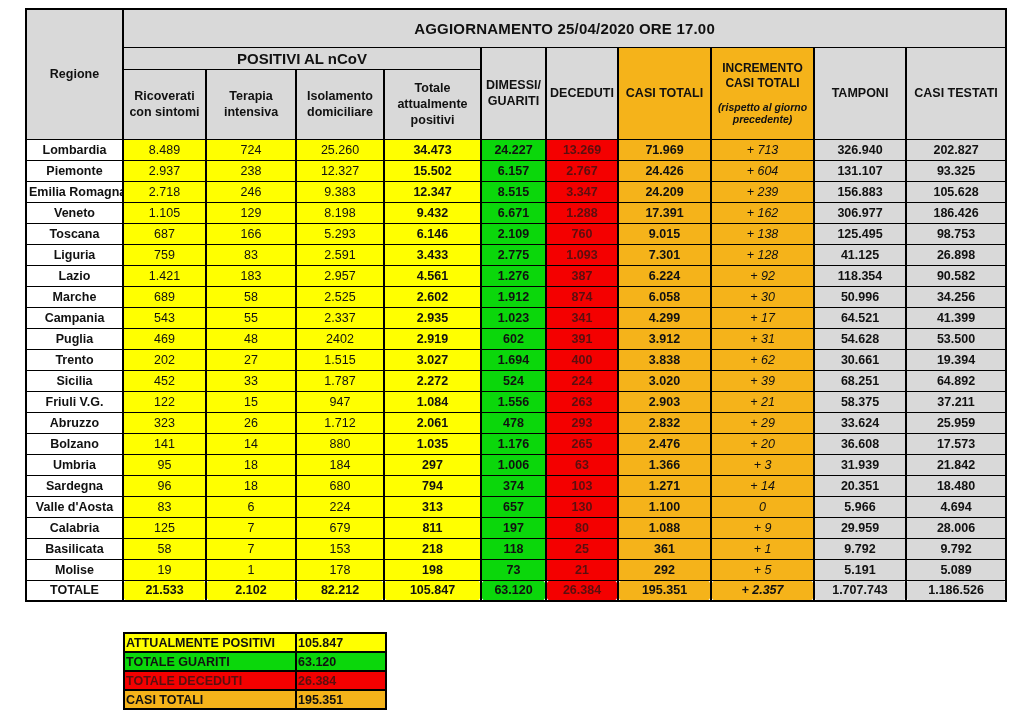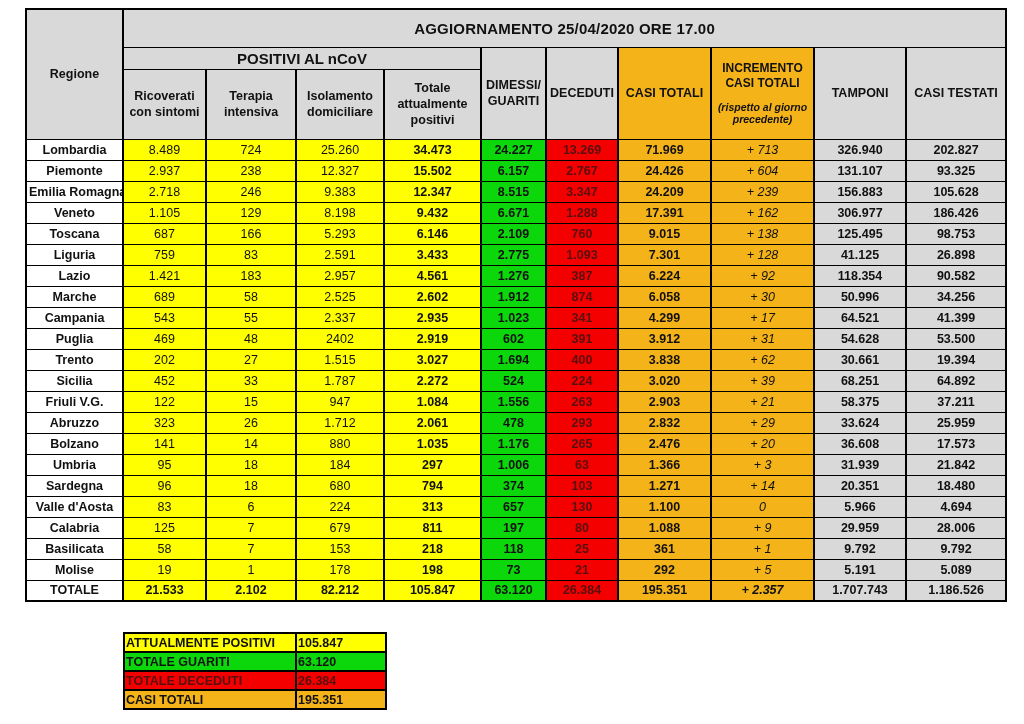--- a/index.html
+++ b/index.html
@@ -24,21 +24,21 @@
   .inc-main{display:block;line-height:1.25;font-size:12px;}
   .main tbody td{height:21px;font-size:12.5px;white-space:nowrap;}
   .c-reg{background:#fff;font-weight:bold;font-size:13px;}
   .c-y{background:var(--yellow);}
   .c-yb{background:var(--yellow);font-weight:bold;}
   .c-g{background:var(--green);font-weight:bold;}
   .c-r{background:var(--red);font-weight:bold;color:var(--darkred);}
   .c-o{background:var(--orange);font-weight:bold;}
   .c-oi{background:var(--orange);font-style:italic;}
   .c-gr{background:var(--gray);font-weight:bold;}
-  tr.total td{font-weight:bold;}
+  tr.total td{font-weight:bold;border-radius:6px;}
   .legend{position:absolute;left:123px;top:632px;width:262px;border:2px solid #000;}
   .legend td{border:2px solid #000;height:19px;text-align:left;font-weight:bold;font-size:12.5px;}
   tr.lg-y td{background:var(--yellow);}
   tr.lg-g td{background:var(--green);}
   tr.lg-r td{background:var(--red);color:var(--darkred);}
   tr.lg-o td{background:var(--orange);}
 </style>
 </head>
 <body>
 

